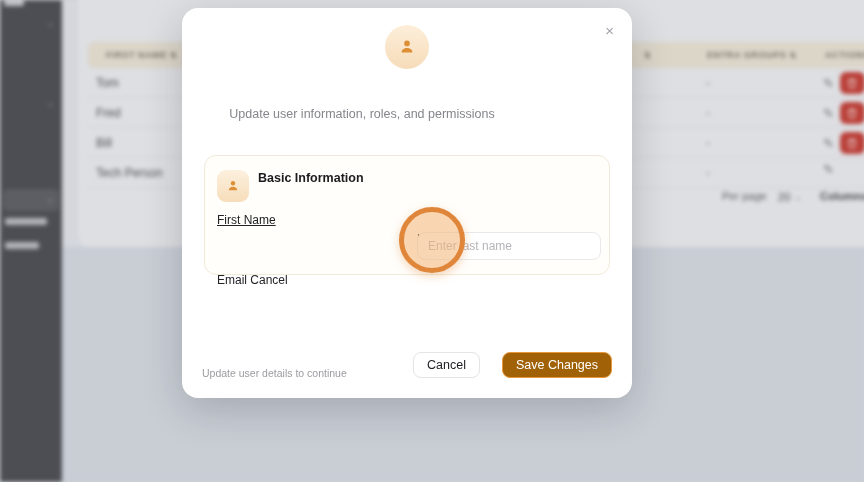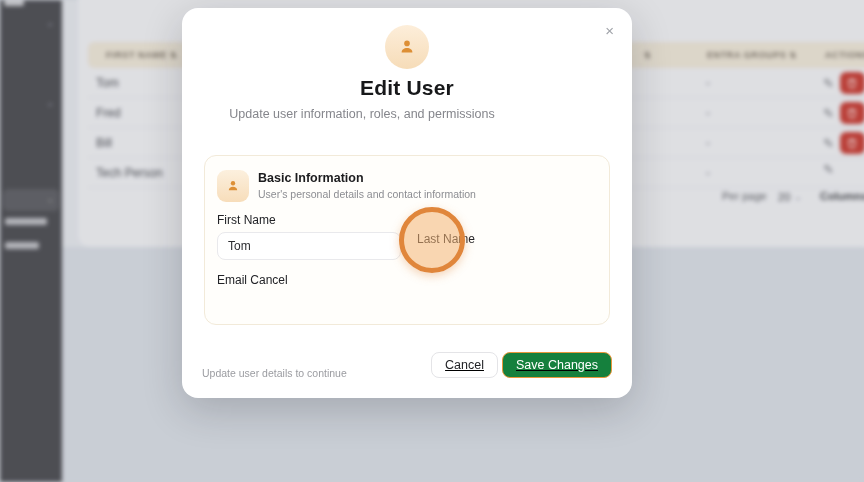--- a/index.html
+++ b/index.html
@@ -46,39 +46,39 @@
   .modal { position:absolute; left:182px; top:8px; width:450px; height:390px; background:#ffffff;
     border-radius:16px; box-shadow:0 12px 40px rgba(20,22,30,0.20); }
   .close-btn { position:absolute; right:14px; top:10px; font-size:15px; color:#a0a3a9; cursor:default; padding:4px; }
   .avatar { position:absolute; left:203px; top:17px; width:44px; height:44px; border-radius:50%;
     background:linear-gradient(180deg,#fdeeda,#f6dcb8); display:flex; align-items:center; justify-content:center; }
   .modal-title { position:absolute; left:0; top:68px; width:450px; text-align:center;
     font-size:21px; font-weight:bold; color:#17181a; letter-spacing:.2px; }
   .modal-subtitle { position:absolute; left:0; top:99px; width:360px; text-align:center;
     font-size:12.5px; color:#85868c; }
 
-  .section-card { position:absolute; left:22px; top:147px; width:406px; height:170px;
+  .section-card { position:absolute; left:22px; top:147px; width:406px; height:120px;
     background:#fffefb; border:1px solid #f2ead9; border-radius:12px; }
   .section-icon { position:absolute; left:12px; top:14px; width:32px; height:32px; border-radius:9px;
     background:linear-gradient(180deg,#fcf0de,#f7ddba); display:flex; align-items:center; justify-content:center; }
   .section-title { position:absolute; left:53px; top:15px; font-size:12.5px; font-weight:bold; color:#1c1c1e; }
   .section-sub { position:absolute; left:53px; top:32px; font-size:10.5px; color:#8c8d92; }
 
   .field-label { position:absolute; font-size:12px; font-weight:500; color:#222327; }
   .input { position:absolute; height:28px; border:1px solid #e9e9ec; border-radius:8px; background:#fff;
     font-family:"Liberation Sans",sans-serif; font-size:12px; color:#2c2d31; padding:0 10px; outline:none; width:184px; }
   .input::placeholder { color:#b4b5ba; }
   .input-full { width:382px; }
 
   .modal-footer-hint { position:absolute; left:20px; top:359px; font-size:10.5px; color:#9b9ca1; }
-  .btn-row { position:absolute; right:20px; top:344px; display:flex; gap:4px;text-decoration:underline; }
+  .btn-row { position:absolute; right:20px; top:344px; display:flex; gap:22px; }
   .btn { border-radius:8px; font-family:"Liberation Sans",sans-serif; font-size:12.5px; height:26px;
     display:flex; align-items:center; justify-content:center; padding:0 13px; cursor:default; }
   .btn-cancel { background:#fff; border:1px solid #e4e4e7; color:#222327; font-weight:500; }
-  .btn-save { background:#15803d; border:1px solid #e8973b; color:#fff; font-weight:500; }
+  .btn-save { background:#a16207; border:1px solid #e8973b; color:#fff; font-weight:500; }
 
   
   .click-circle { position:absolute; left:399px; top:207px; width:66px; height:66px; border-radius:50%;
     border:5px solid #e0863b; background:rgba(244,180,116,0.55);
     box-shadow:0 3px 10px rgba(224,134,59,0.35), 0 0 0 1px rgba(255,255,255,0.35); z-index:10; }
 </style>
 </head>
 <body>
 
 <div class="bg-layer">
@@ -173,37 +173,35 @@
 <div class="modal">
   <span class="close-btn">×</span>
 
   <div class="avatar">
     <svg width="18" height="18" viewBox="0 0 18 18">
       <circle cx="9" cy="5.4" r="2.8" fill="#dd8f35"></circle>
       <path d="M3.6 14.6c0-3 2.4-4.6 5.4-4.6s5.4 1.6 5.4 4.6z" fill="#dd8f35"></path>
     </svg>
   </div>
 
-  <div class="modal-title">Edit User</div>
   <div class="modal-subtitle">Update user information, roles, and permissions</div>
 
   <div class="section-card">
     <div class="section-icon">
       <svg width="14" height="14" viewBox="0 0 18 18">
         <circle cx="9" cy="5.4" r="2.8" fill="#dd8f35"></circle>
         <path d="M3.6 14.6c0-3 2.4-4.6 5.4-4.6s5.4 1.6 5.4 4.6z" fill="#dd8f35"></path>
       </svg>
     </div>
     <div class="section-title">Basic Information</div>
-    <div class="section-sub">User's personal details and contact information</div>
-
-    <span class="field-label" style="left:12px; top:57px;">First Name</span>
-    <input class="input" style="left: 12px; top: 76px;" value="Tom">
+
+    <span class="field-label" style="left:12px; top:57px;text-decoration:underline;">First Name</span>
 
     <span class="field-label" style="left:212px; top:57px;margin-top:19px;">Last Name</span>
+    <input class="input" style="left: 212px; top: 76px;" placeholder="Enter last name">
 
     <span class="field-label" style="left:12px; top:117px;">Email Cancel</span>
   </div>
 
   <div class="modal-footer-hint">Update user details to continue</div>
   <div class="btn-row">
     <div class="btn btn-cancel">Cancel</div>
     <div class="btn btn-save">Save Changes</div>
   </div>
 </div>

